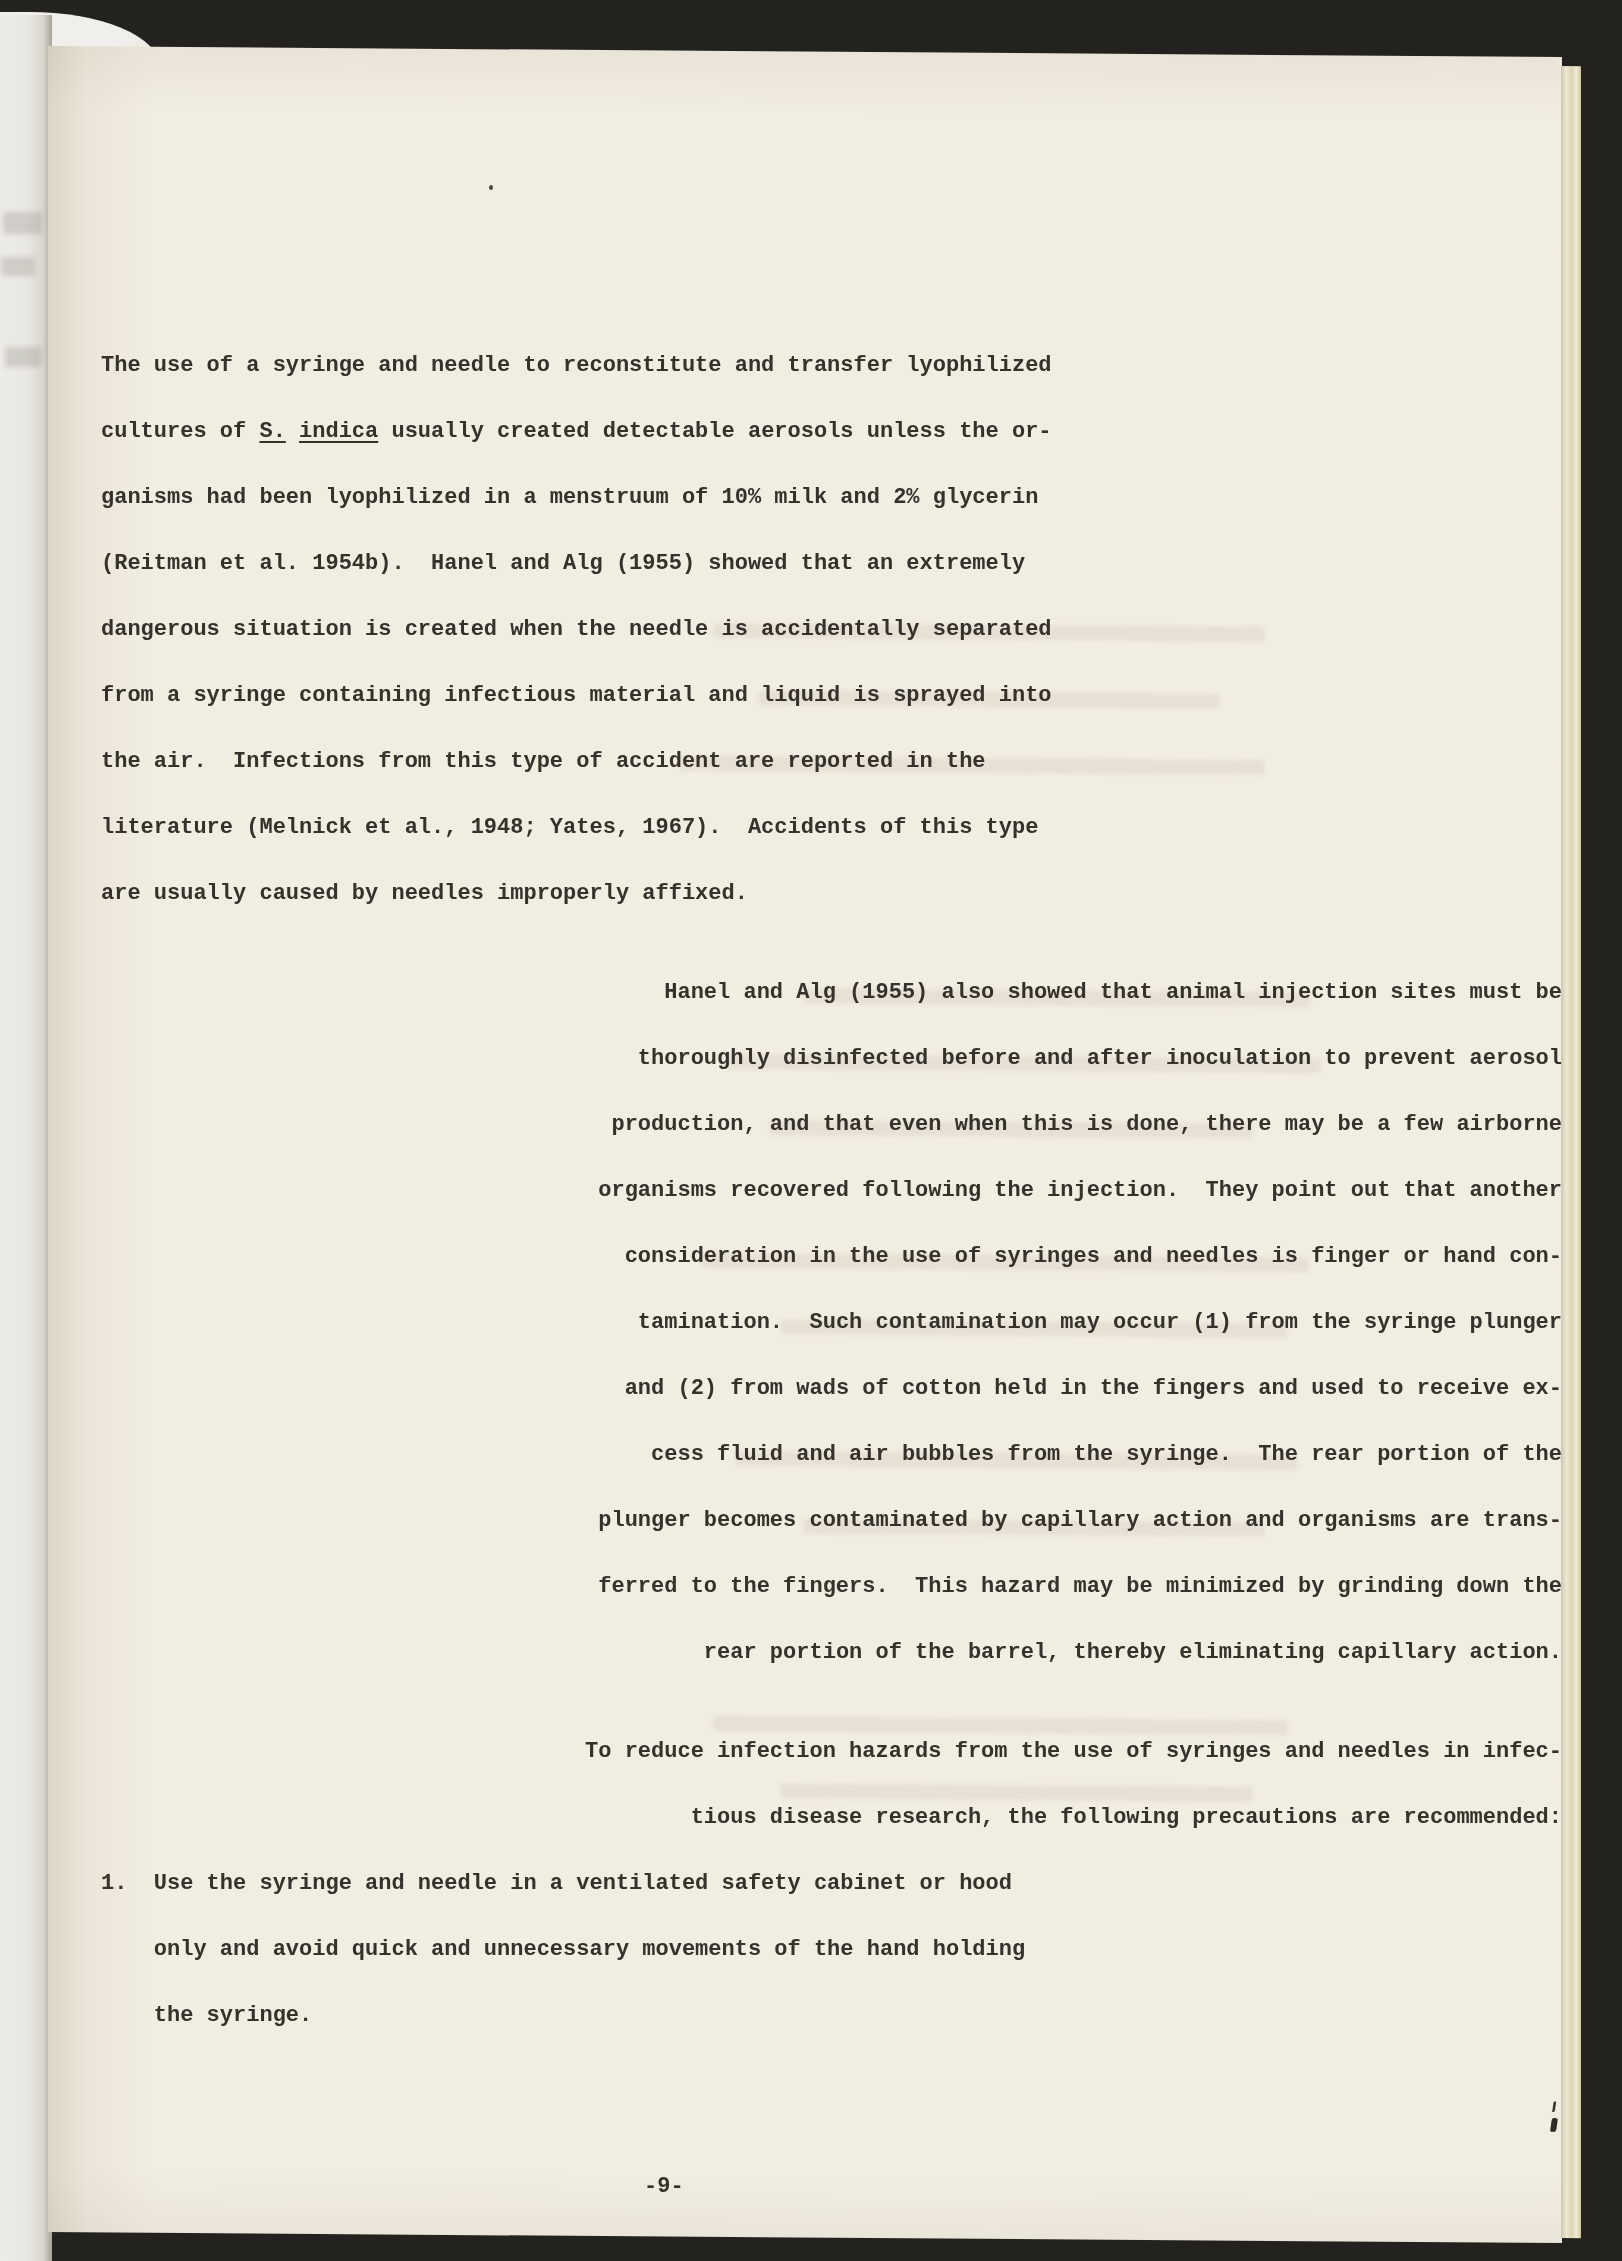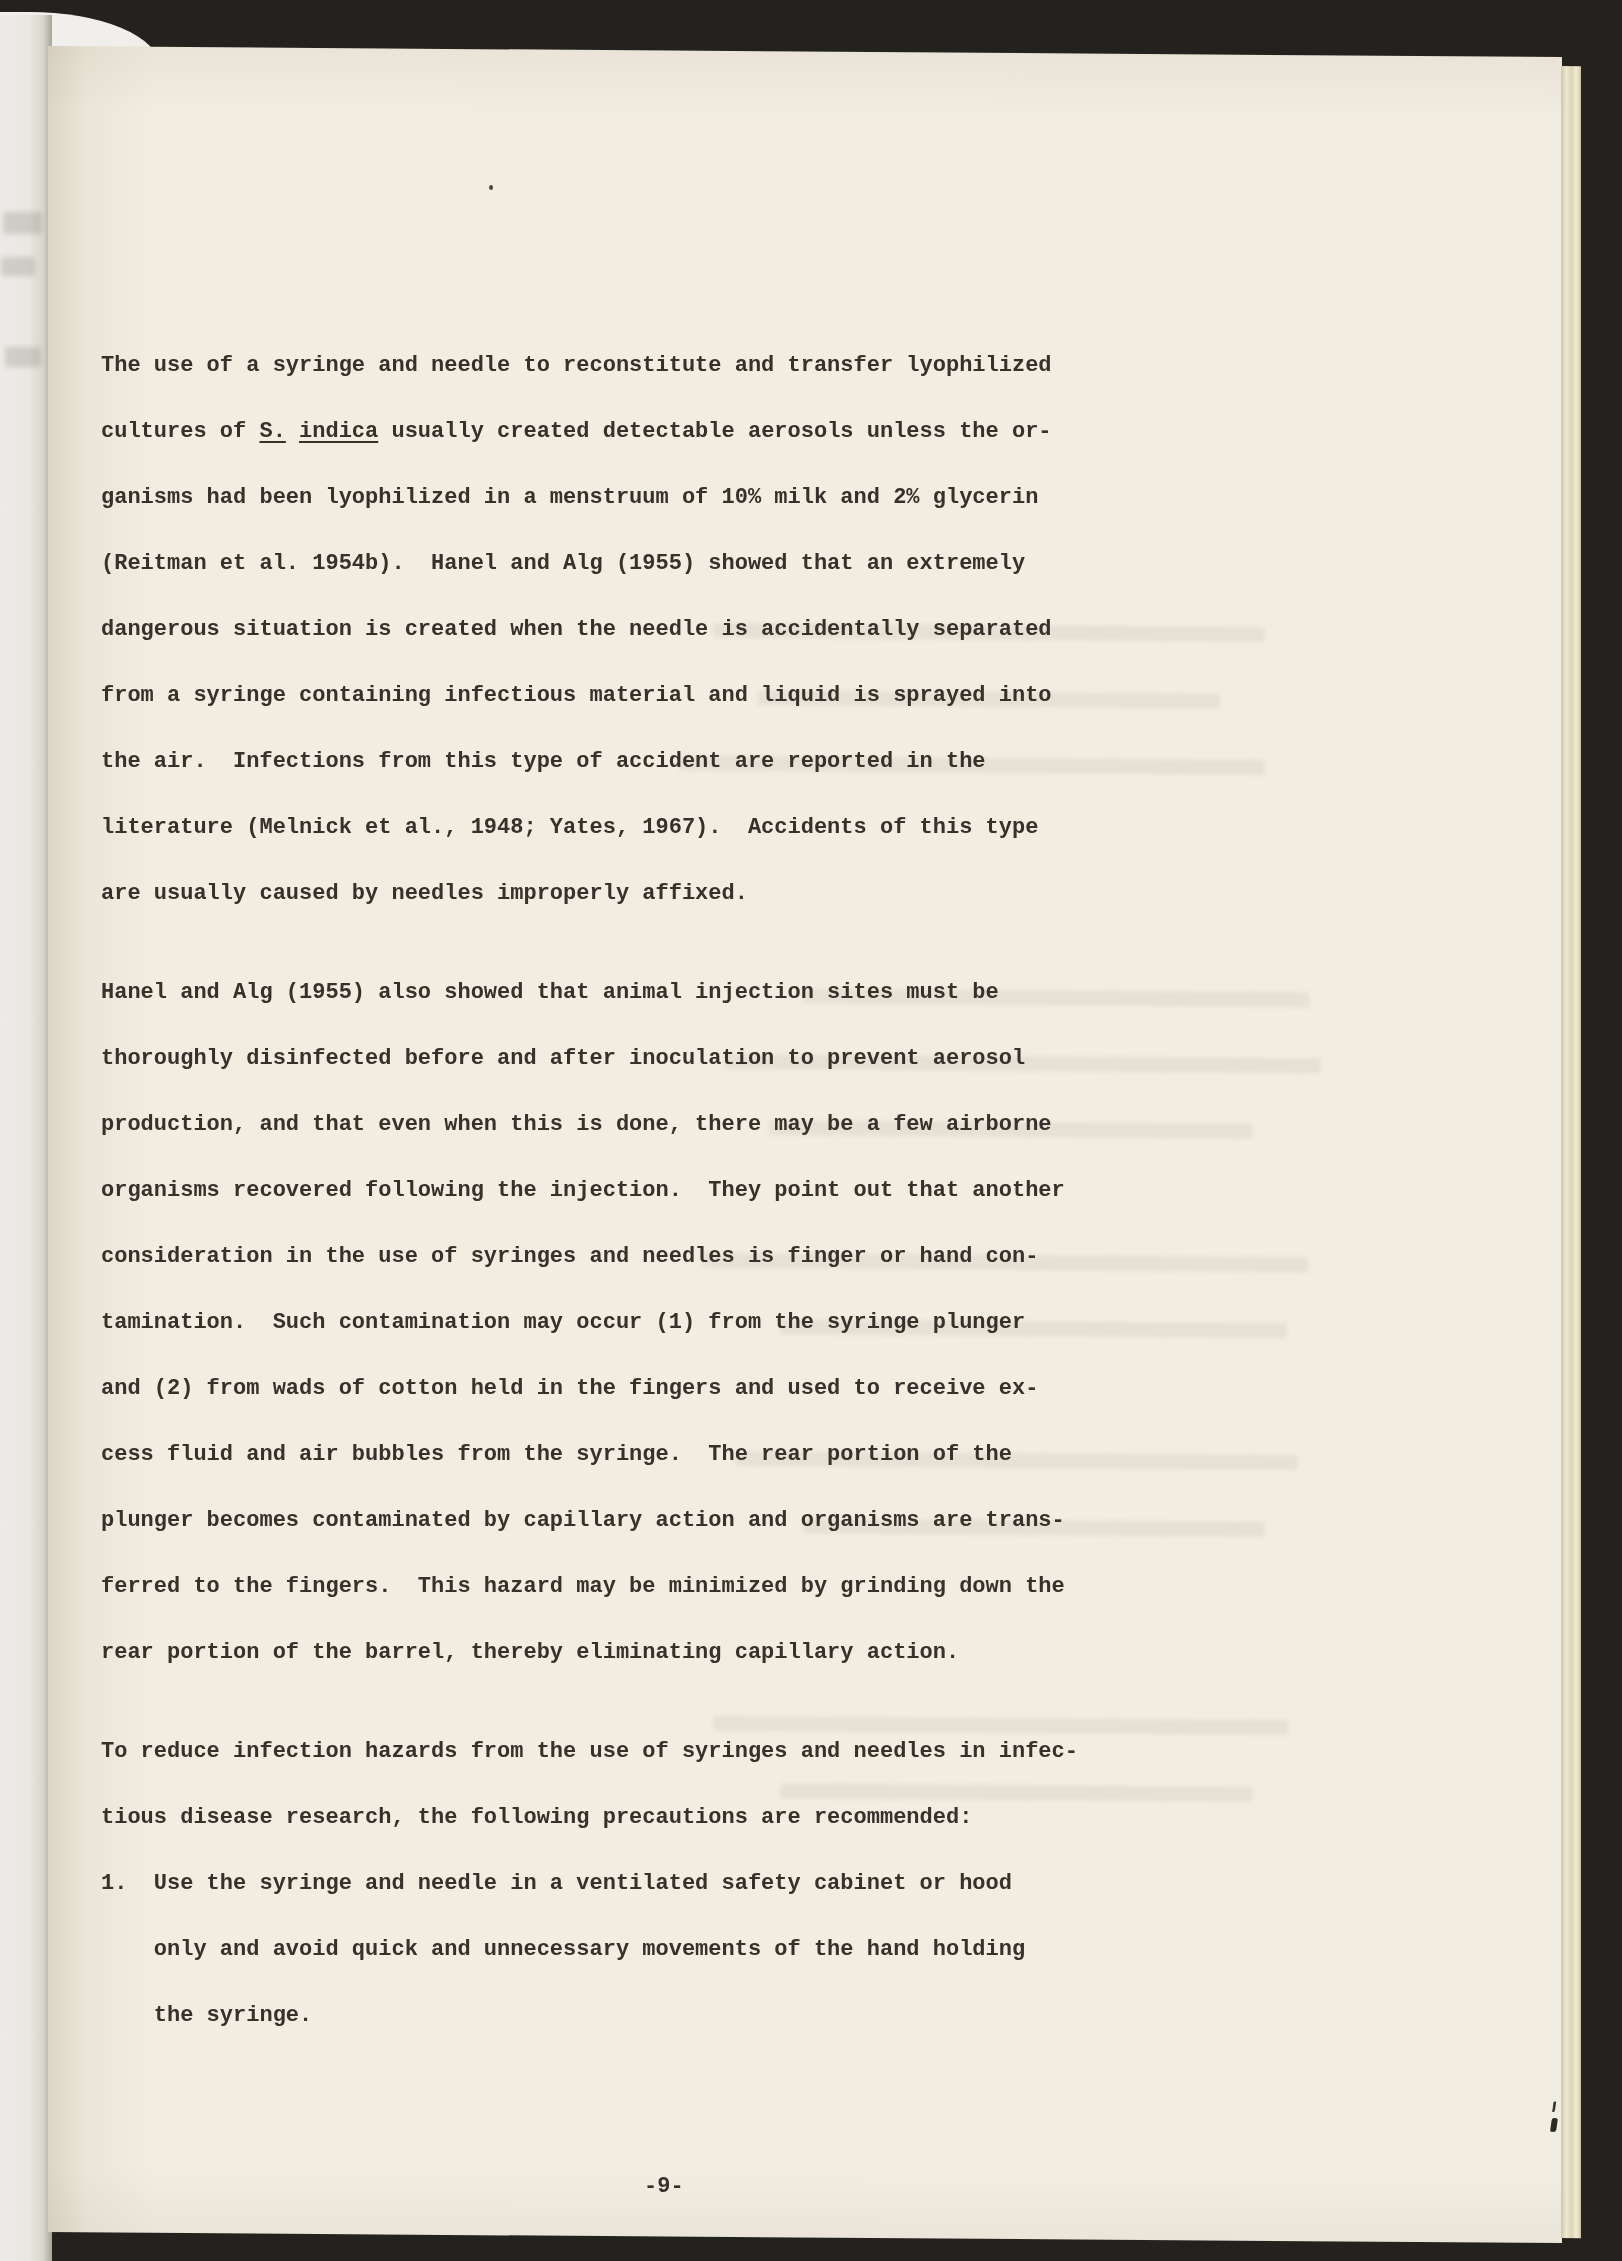--- a/index.html
+++ b/index.html
@@ -53,21 +53,21 @@
     transform:skewY(-0.42deg);
     transform-origin:0 0;
     box-sizing:border-box;
     padding:155px 0 0 53px;
     color:var(--ink);
     font-size:22px;
     line-height:66px;
     font-weight:700;
     white-space:pre;
   }
-  .para.gap{margin-top:33px;}
+  .para.gap{margin-top:33px;text-align:right;}
   .line{height:66px;}
   .u{
     text-decoration:underline;
     text-decoration-thickness:2.3px;
     text-underline-offset:4px;
   }
   .page-number{
     position:absolute;left:596px;top:2108px;
     white-space:pre;
   }

